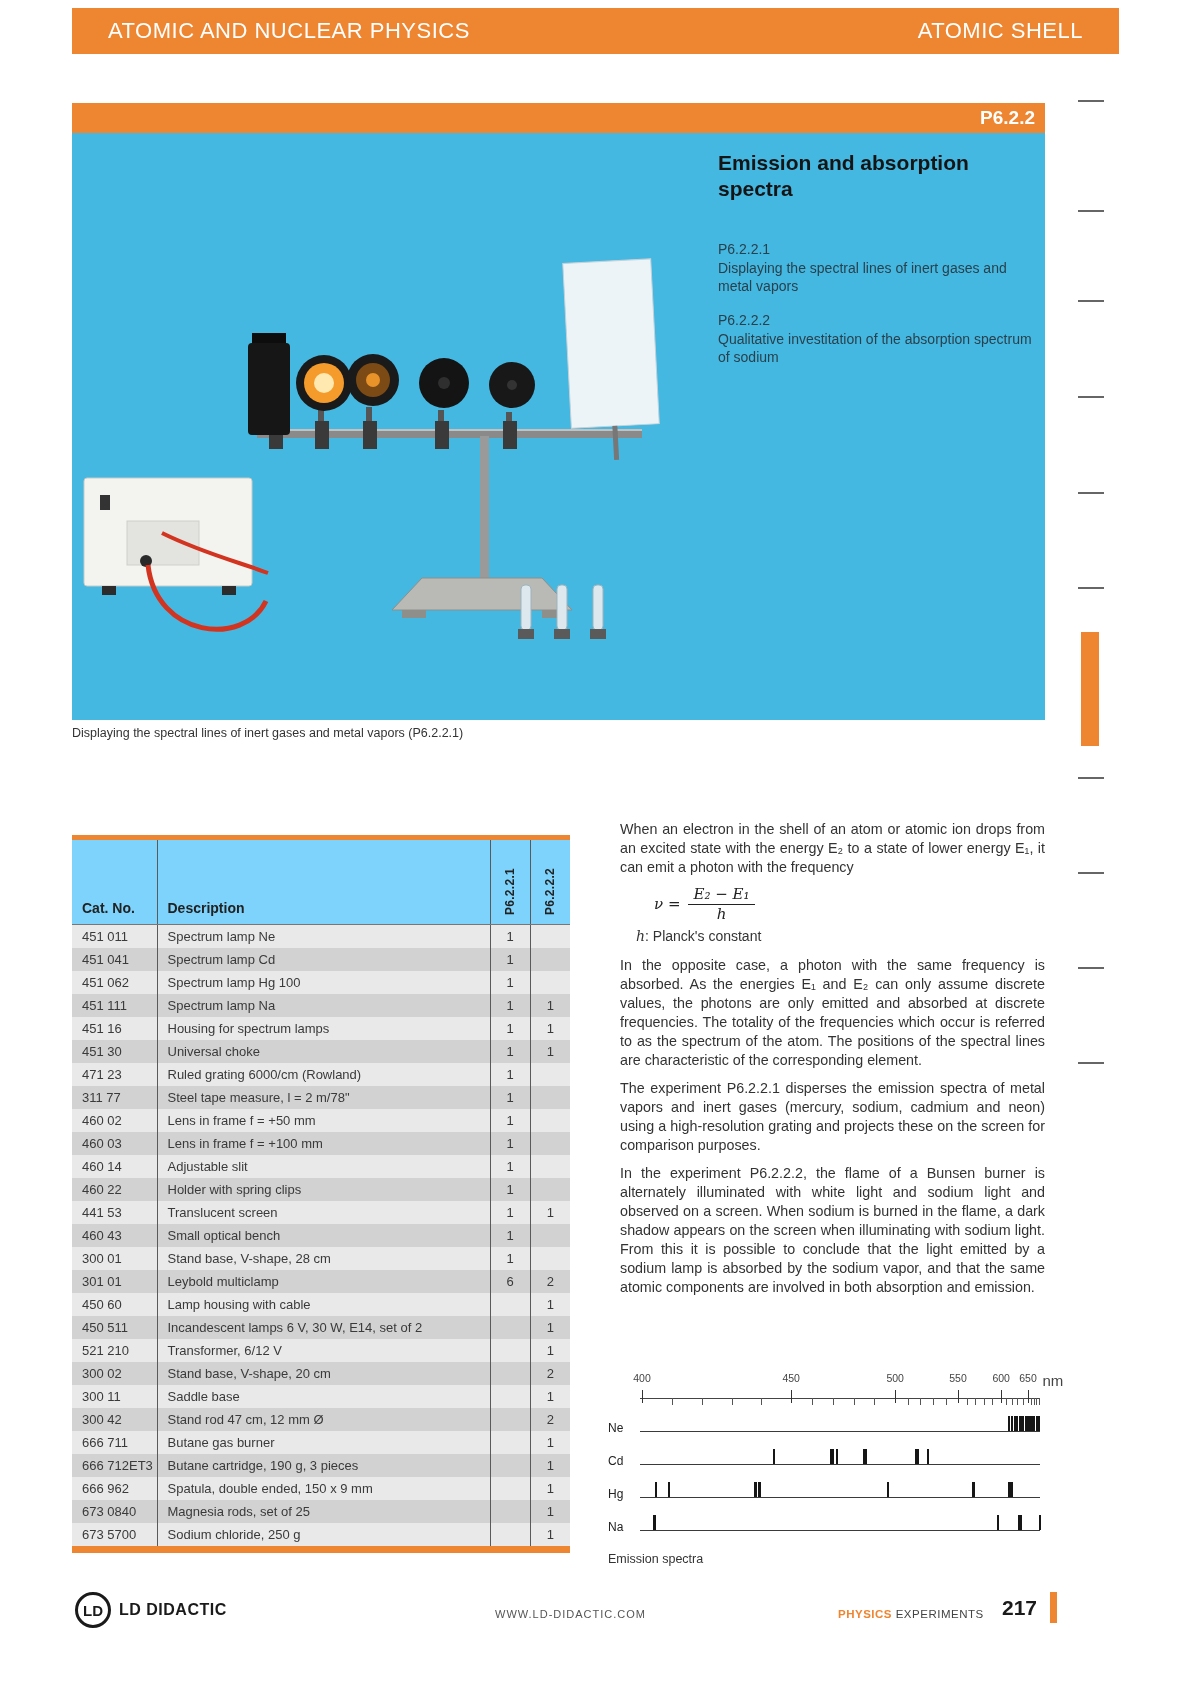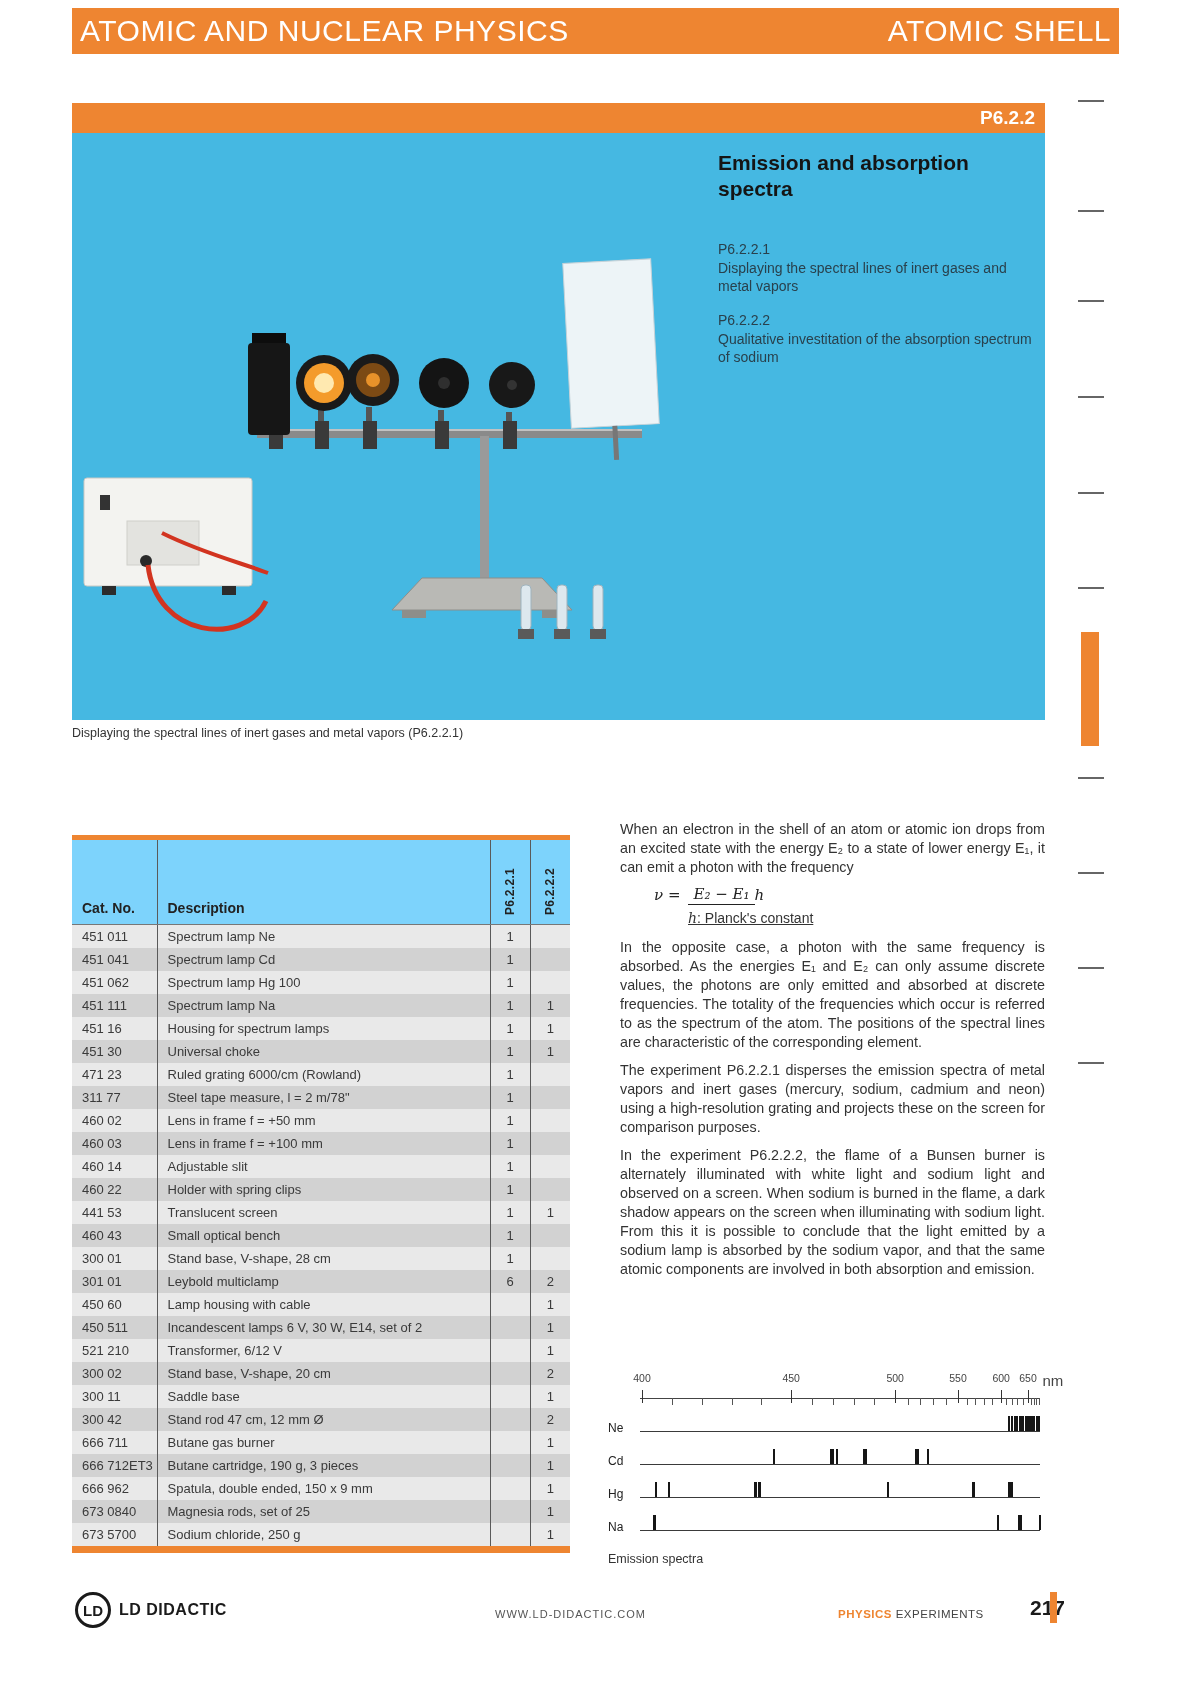--- a/index.html
+++ b/index.html
@@ -3,21 +3,21 @@
 <meta charset="utf-8">
 <style>
   html,body{margin:0;padding:0;}
   body{
     width:1191px;height:1683px;position:relative;background:#fff;
     font-family:"Liberation Sans",sans-serif;color:#222;overflow:hidden;
   }
   
   .header-bar{position:absolute;left:72px;top:8px;width:1047px;height:46px;
     background:#ee8531;color:#fff;display:flex;align-items:center;justify-content:space-between;
-    padding:0 8px;box-sizing:border-box;font-size:30px;font-weight:500;letter-spacing:.5px;}
+    padding:0 36px;box-sizing:border-box;font-size:22px;font-weight:500;letter-spacing:.5px;}
   
   .code-bar{position:absolute;left:72px;top:103px;width:973px;height:30px;background:#ee8531;
     color:#fff;display:flex;align-items:center;justify-content:flex-end;padding:0 10px;
     box-sizing:border-box;font-size:19px;font-weight:bold;}
   
   .hero{position:absolute;left:72px;top:133px;width:973px;height:587px;background:#45b8e2;overflow:hidden;}
   .hero-text{position:absolute;left:646px;top:17px;width:315px;}
   .hero-title{font-size:21px;font-weight:bold;color:#151515;line-height:26px;width:270px;margin-bottom:38px;}
   .hero-item{margin-bottom:16px;font-size:14px;line-height:18px;color:#29414d;}
   .hero-item .code{margin-bottom:1px;}
@@ -37,24 +37,24 @@
   table.parts col.c-q1{width:40px;} table.parts col.c-q2{width:40px;}
   table.parts td.desc,table.parts td.q1,table.parts td.q2,
   table.parts th.b{border-left:1px solid #5a5a5a;}
   table.parts tbody tr:nth-child(odd){background:#e9e9e9;}
   table.parts tbody tr:nth-child(even){background:#d2d2d2;}
   
   .article{position:absolute;left:608px;top:820px;width:437px;font-size:14.3px;line-height:19px;color:#333;}
   .article p{margin:0 0 9px 12px;text-align:justify;}
   .formula{margin:4px 0 4px 46px;font-family:"DejaVu Serif",serif;font-style:italic;font-size:15px;
     color:#222;display:flex;align-items:center;gap:8px;}
-  .frac{display:inline-flex;flex-direction:row;text-align:center;line-height:17px;}
+  .frac{display:inline-flex;flex-direction:column;text-align:center;line-height:17px;}
   .frac .num{border-bottom:1px solid #222;padding:0 5px 1px;}
   .frac .den{padding-top:1px;}
-  .f-note{margin:0 0 10px 80px;font-size:14px;color:#333;text-decoration:underline;}
+  .f-note{margin:0 0 10px 28px;font-size:14px;color:#333;}
   .f-note .var{font-family:"DejaVu Serif",serif;font-style:italic;}
   
   .chart{position:absolute;left:608px;top:1372px;width:436px;}
   .axis{position:relative;height:34px;margin-left:32px;width:400px;}
   .axis .axis-line{position:absolute;left:0;right:0;top:26px;height:1px;background:#444;}
   .axis .tick{position:absolute;top:26px;width:1px;height:7px;background:#555;}
   .axis .tick.major{top:18px;height:13px;background:#333;}
   .axis .tick-label{position:absolute;top:0;transform:translateX(-50%);font-size:10.5px;color:#444;}
   .axis .unit{position:absolute;left:100.6%;top:0;font-size:15px;color:#444;}
   .spec-row{position:relative;height:33px;}
@@ -65,21 +65,21 @@
   .chart-caption{position:absolute;left:608px;top:1552px;font-size:12.5px;color:#333;}
   
   .footer-logo{position:absolute;left:75px;top:1592px;display:flex;align-items:center;gap:8px;}
   .logo-disc{width:36px;height:36px;border:3px solid #1a1a1a;border-radius:50%;display:flex;
     align-items:center;justify-content:center;font-weight:bold;font-size:15px;color:#1a1a1a;box-sizing:border-box;}
   .logo-text{font-size:16px;font-weight:bold;color:#1a1a1a;letter-spacing:.5px;}
   .footer-url{position:absolute;left:495px;top:1608px;font-size:11px;letter-spacing:1px;color:#555;}
   .footer-series{position:absolute;left:838px;top:1608px;font-size:11.5px;letter-spacing:.5px;}
   .footer-series .phy{color:#ee8531;font-weight:bold;}
   .footer-series .exp{color:#444;}
-  .page-num{position:absolute;left:1030px;top:1596px;font-size:21px;font-weight:bold;color:#1a1a1a;}
+  .page-num{position:absolute;left:1002px;top:1596px;font-size:21px;font-weight:bold;color:#1a1a1a;}
   .page-bar{position:absolute;left:1050px;top:1592px;width:7px;height:31px;background:#ee8531;}
   
   .crop-mark{position:absolute;left:1078px;width:26px;height:2px;background:#666;}
   .thumb-tab{position:absolute;left:1081px;top:632px;width:18px;height:114px;background:#ee8531;}
 </style>
 </head>
 <body>
 
 <div class="header-bar">
   <span>ATOMIC AND NUCLEAR PHYSICS</span>

